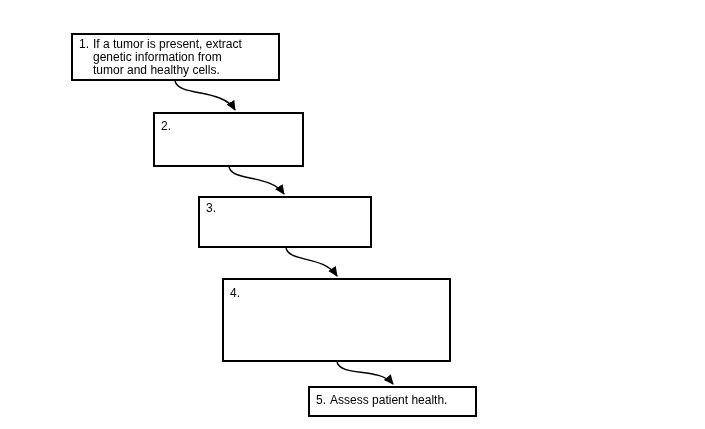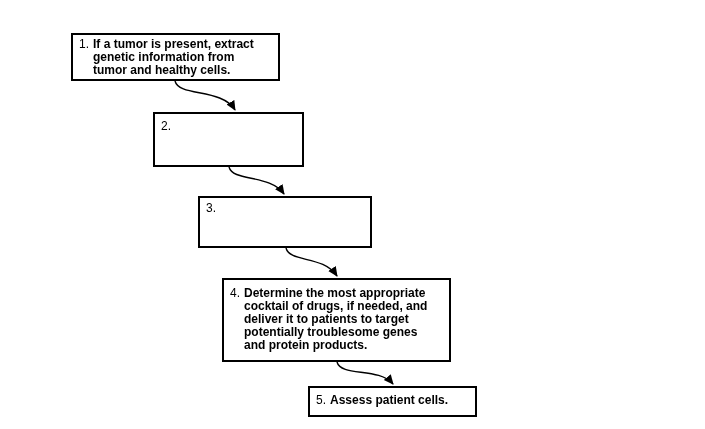--- a/index.html
+++ b/index.html
@@ -34,21 +34,20 @@
     font-size: 12px;
     line-height: 13px;
   }
   .box .num {
     flex: none;
     margin-right: 4px;
     white-space: nowrap;
   }
   .box .text {
     white-space: pre;
-    font-weight: bold;
   }
   .box1 { left: 71px;  top: 33px;  width: 209px; height: 48px; padding: 3px 5px 0 6px; }
   .box2 { left: 153px; top: 112px; width: 151px; height: 55px; padding: 6px 5px 0 6px; }
   .box3 { left: 198px; top: 196px; width: 174px; height: 52px; padding: 4px 5px 0 6px; }
   .box4 { left: 222px; top: 278px; width: 229px; height: 84px; padding: 7px 5px 0 6px; }
   .box5 { left: 308px; top: 386px; width: 169px; height: 31px; padding: 6px 5px 0 6px; }
 </style>
 </head>
 <body>
 
@@ -76,25 +75,20 @@
   <div class="box box2">
     <span class="num">2.</span>
   </div>
 
   <div class="box box3">
     <span class="num">3.</span>
   </div>
 
   <div class="box box4">
     <span class="num">4.</span>
-    <span class="text">Determine the most appropriate
-cocktail of drugs, if needed, and
-deliver it to patients to target
-potentially troublesome genes
-and protein products.</span>
   </div>
 
   <div class="box box5">
     <span class="num">5.</span>
-    <span class="text">Assess patient cells.</span>
+    <span class="text">Assess patient health.</span>
   </div>
 
 </div>
 
 </body></html>

